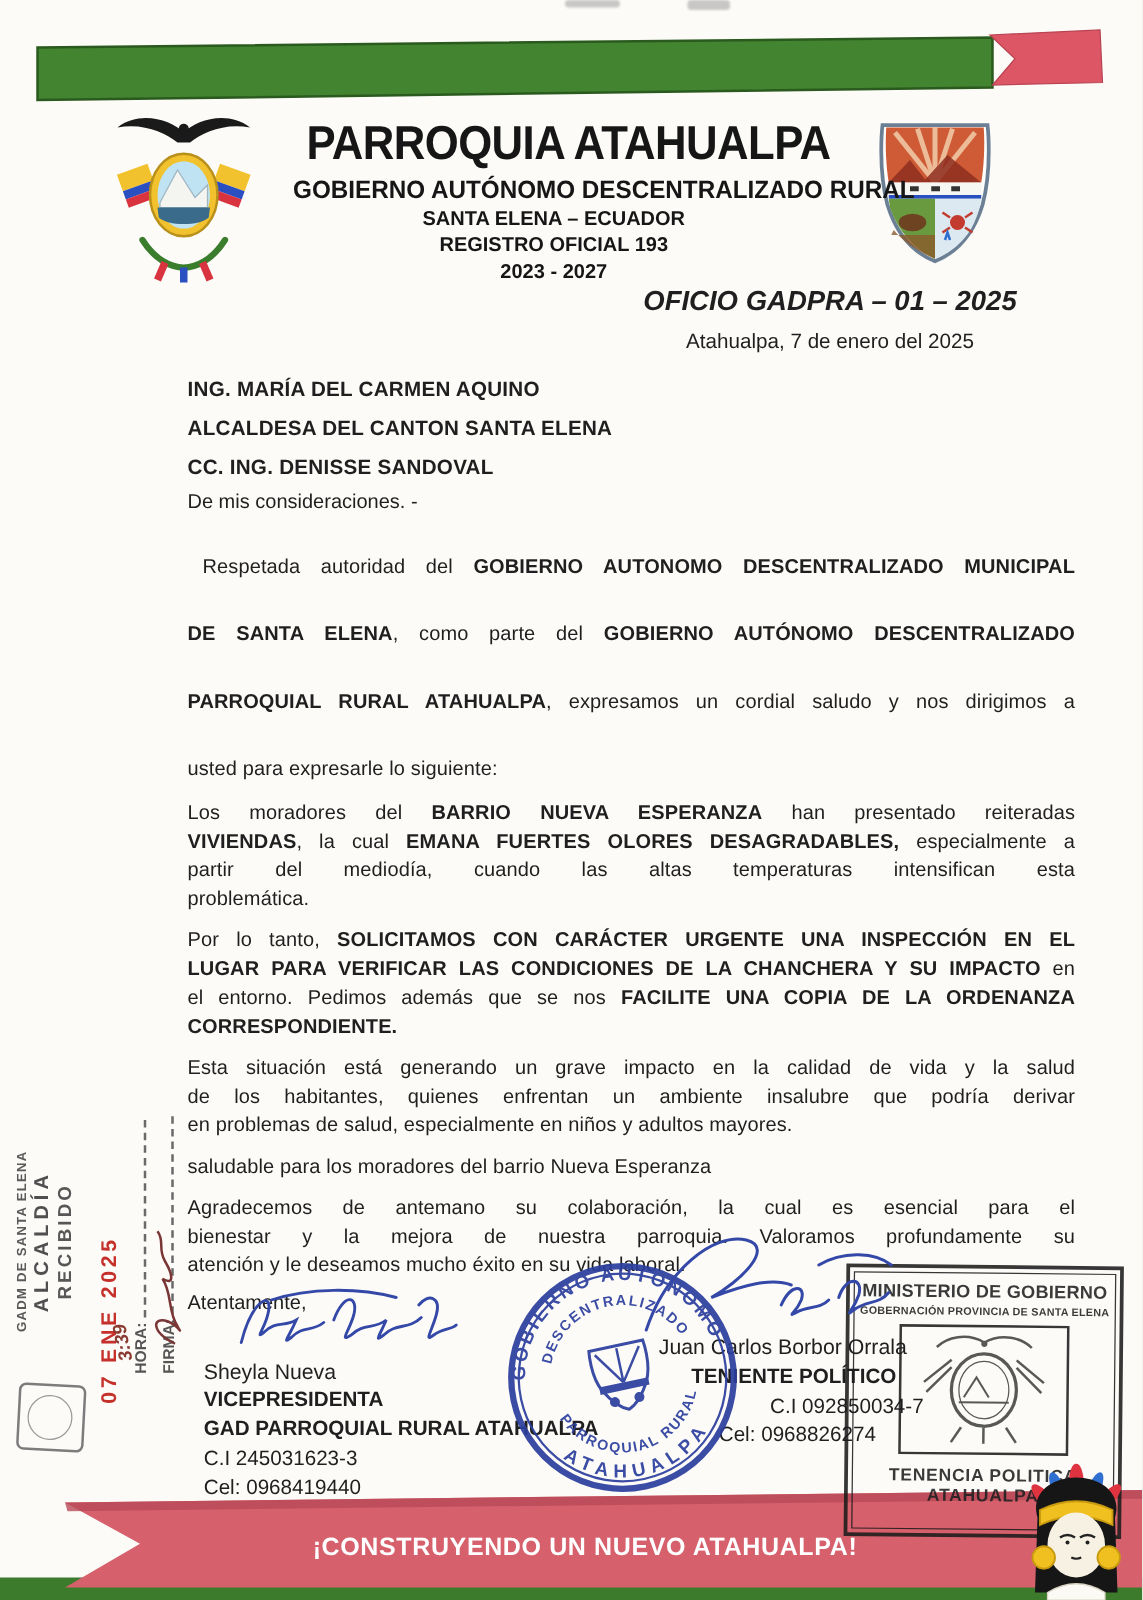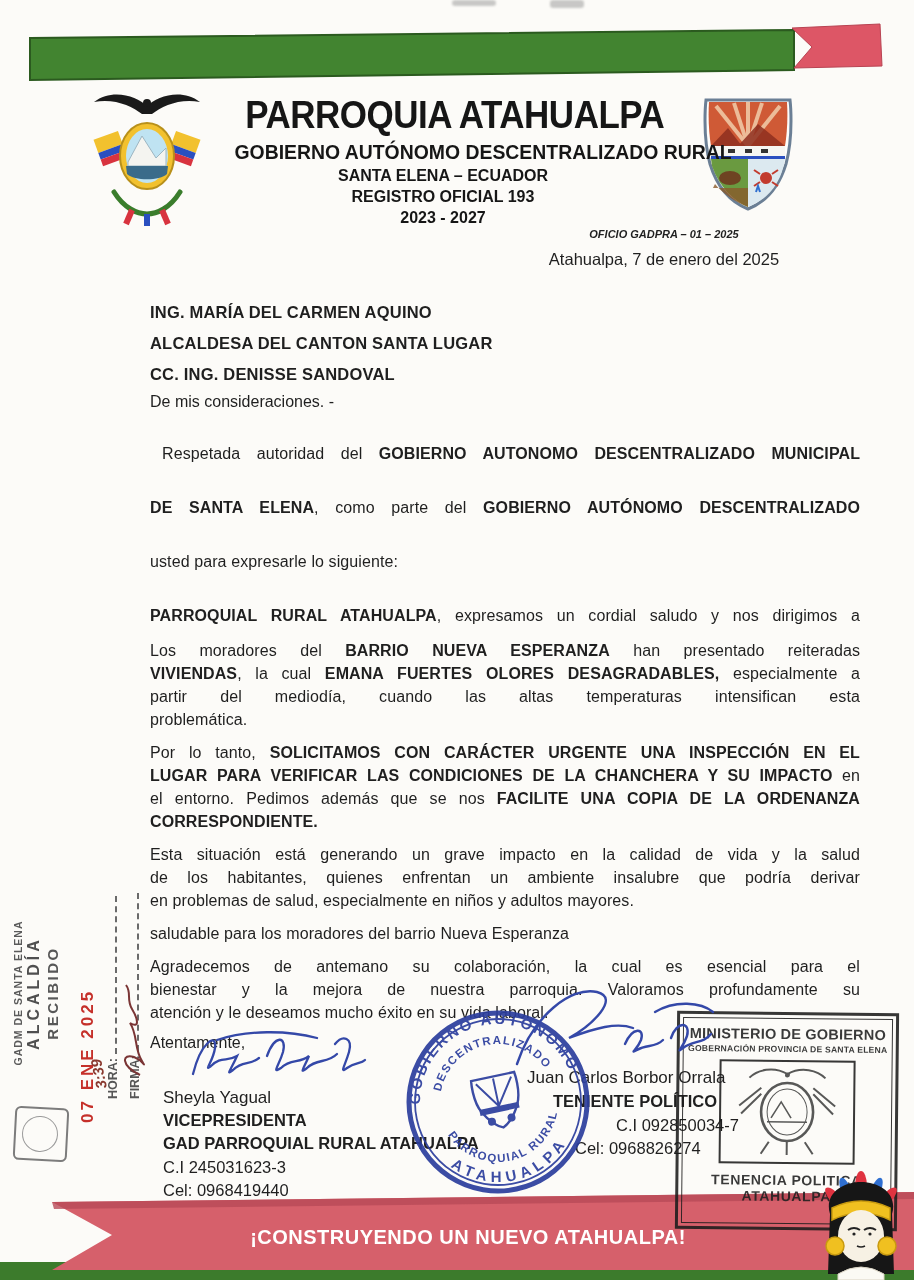--- a/index.html
+++ b/index.html
@@ -8,21 +8,21 @@
   .abs{position:absolute;}
 
   
   .hdr-text{left:228px;top:94px;width:430px;text-align:center;color:#161616;}
   .hdr-title{font-size:38px;font-weight:700;letter-spacing:-.5px;transform:scaleX(.92);transform-origin:center;white-space:nowrap;}
   .hdr-l1{font-size:20px;font-weight:700;margin-top:4px;transform:scaleX(.97);white-space:nowrap;}
   .hdr-l2,.hdr-l3,.hdr-l4{font-size:16px;font-weight:700;margin-top:3px;}
 
   
   .refblock{right:70px;top:228px;width:360px;text-align:center;}
-  .oficio{font-size:11px;font-weight:700;font-style:italic;}
+  .oficio{font-size:22px;font-weight:700;font-style:italic;}
   .dateline{font-size:16.5px;margin-top:10px;}
 
   
   .letter{left:150px;top:297px;width:710px;}
   .rcpt{font-size:16.5px;font-weight:700;line-height:31px;letter-spacing:.2px;}
   .salut{font-size:16px;line-height:23px;margin-bottom:10px;}
   .para{margin-bottom:10px;font-size:16px;letter-spacing:.1px;}
   .tline{text-align:justify;text-align-last:justify;line-height:23px;}
   .p-first .tline{line-height:26px;margin-top:28px;}
   .tlast{text-align-last:left;}
@@ -135,28 +135,28 @@
     <div class="hdr-l4">2023 - 2027</div>
   </div>
 
   <div class="abs refblock">
     <div class="oficio">OFICIO GADPRA – 01 – 2025</div>
     <div class="dateline">Atahualpa, 7 de enero del 2025</div>
   </div>
 
   <div class="abs letter">
     <div class="rcpt">ING. MARÍA DEL CARMEN AQUINO</div>
-    <div class="rcpt">ALCALDESA DEL CANTON SANTA LUGAR</div>
+    <div class="rcpt">ALCALDESA DEL CANTON SANTA ELENA</div>
     <div class="rcpt">CC. ING. DENISSE SANDOVAL</div>
     <div class="salut">De mis consideraciones. -</div>
     <div class="para p-first">
         <div class="tline tindent"><span>Respetada autoridad del </span><span class="b">GOBIERNO AUTONOMO DESCENTRALIZADO MUNICIPAL</span></div>
         <div class="tline"><span class="b">DE SANTA ELENA</span><span>, como parte del </span><span class="b">GOBIERNO AUTÓNOMO DESCENTRALIZADO</span></div>
+        <div class="tline"><span class="b">PARROQUIAL RURAL ATAHUALPA</span><span>, expresamos un cordial saludo y nos dirigimos a</span></div>
         <div class="tline tlast"><span>usted para expresarle lo siguiente:</span></div>
-        <div class="tline"><span class="b">PARROQUIAL RURAL ATAHUALPA</span><span>, expresamos un cordial saludo y nos dirigimos a</span></div>
       </div>
     <div class="para">
         <div class="tline"><span>Los moradores del </span><span class="b">BARRIO NUEVA ESPERANZA</span><span> han presentado reiteradas</span></div>
         <div class="tline"><span class="b">VIVIENDAS</span><span>, la cual </span><span class="b">EMANA FUERTES OLORES DESAGRADABLES,</span><span> especialmente a</span></div>
         <div class="tline"><span>partir del mediodía, cuando las altas temperaturas intensifican esta</span></div>
         <div class="tline tlast"><span>problemática.</span></div>
       </div>
     <div class="para">
         <div class="tline"><span>Por lo tanto, </span><span class="b">SOLICITAMOS CON CARÁCTER URGENTE UNA INSPECCIÓN EN EL</span></div>
         <div class="tline"><span class="b">LUGAR PARA VERIFICAR LAS CONDICIONES DE LA CHANCHERA Y SU IMPACTO</span><span> en</span></div>
@@ -180,21 +180,21 @@
   </div>
 
   <svg class="abs" style="left:185px;top:1022px;z-index:4;" width="185" height="72" viewBox="0 0 185 72">
     <g fill="none" stroke="#3448a8" stroke-width="2.3" stroke-linecap="round">
       <path d="M8,52 C16,20 32,10 30,26 C28,40 18,50 26,44 C36,34 42,40 52,34 C46,48 40,54 48,48 C58,38 64,44 74,36"></path>
       <path d="M82,34 C90,12 102,14 98,30 C94,44 86,52 96,46 C106,36 114,42 124,34 C118,48 114,52 122,46 C132,36 142,42 152,32"></path>
       <path d="M150,22 C158,12 168,16 164,30 C160,44 154,52 162,46 C170,40 176,42 180,38"></path>
       <path d="M32,18 C62,8 102,8 132,16"></path>
     </g>
   </svg>
-  <div class="abs sig-name" style="left:163px;top:1088px;">Sheyla Yagual</div>
+  <div class="abs sig-name" style="left:163px;top:1088px;">Sheyla Nueva</div>
   <div class="abs sig-bold" style="left:163px;top:1111px;">VICEPRESIDENTA</div>
   <div class="abs sig-bold" style="left:163px;top:1134px;">GAD PARROQUIAL RURAL ATAHUALPA</div>
   <div class="abs sig-line" style="left:163px;top:1158px;">C.I 245031623-3</div>
   <div class="abs sig-line" style="left:163px;top:1181px;">Cel: 0968419440</div>
 
   <svg class="abs" style="left:402px;top:1006px;transform:rotate(-12deg);z-index:3;opacity:.92;" width="192" height="192" viewBox="0 0 192 192">
     <defs>
       <path id="rs-t1" d="M 18,96 A 78,78 0 0 1 174,96"></path>
       <path id="rs-t2" d="M 38,96 A 58,58 0 0 1 154,96"></path>
       <path id="rs-b1" d="M 36,96 A 60,60 0 0 0 156,96"></path>

